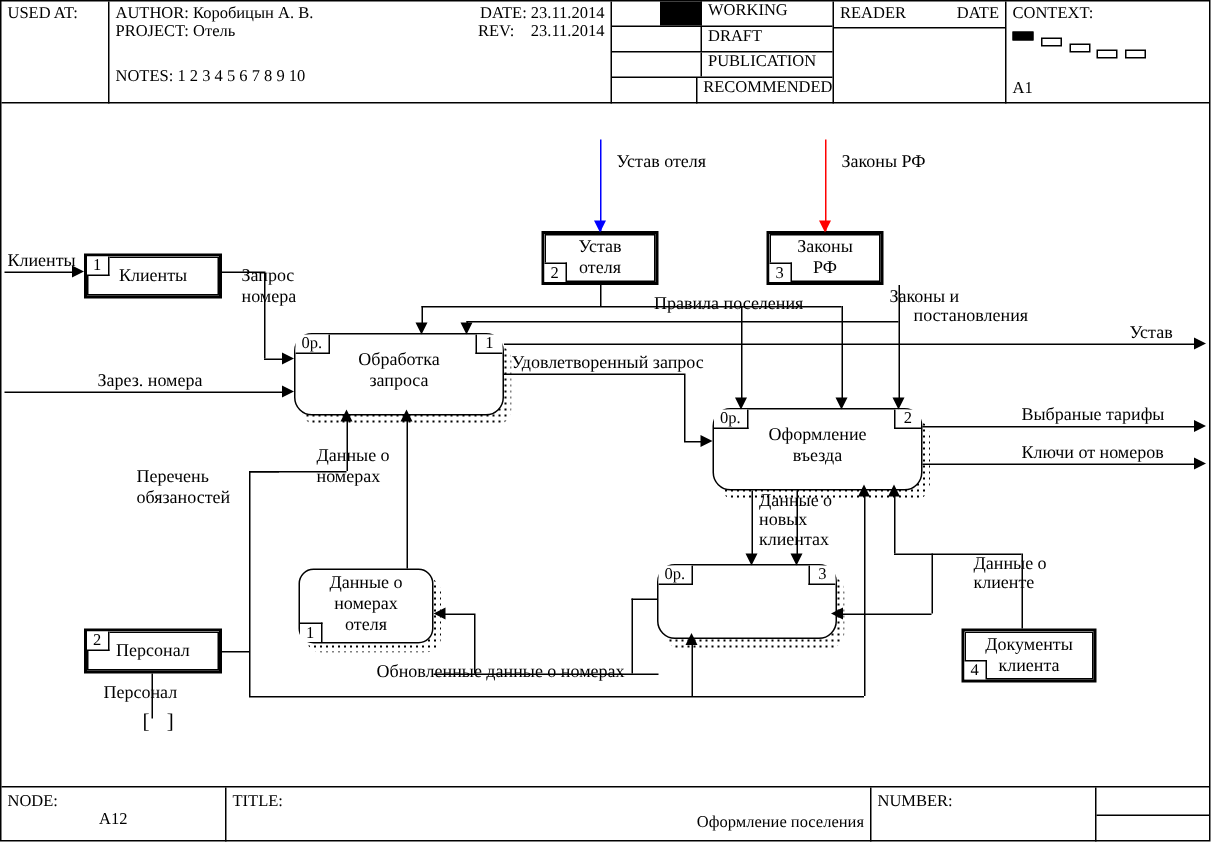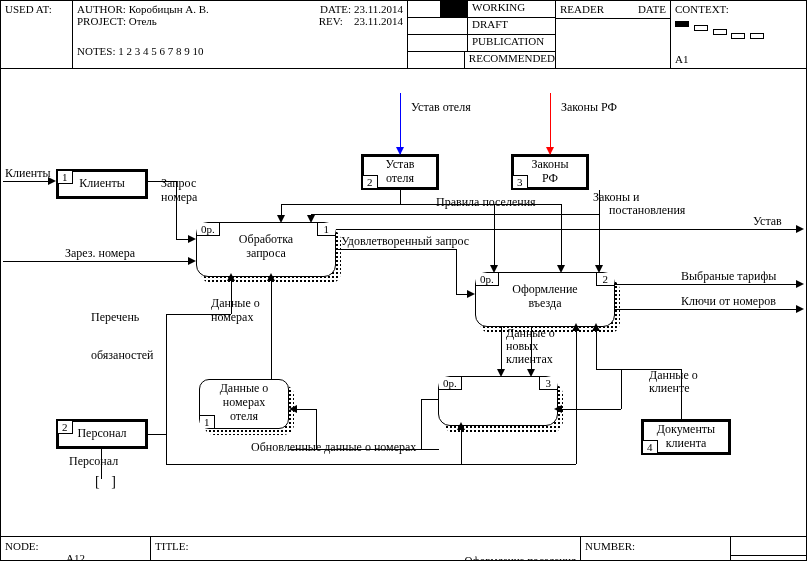--- a/index.html
+++ b/index.html
@@ -48,21 +48,21 @@
   .ctx-bar.filled { background:#000; }
   .ctx-bar.b1 { margin-top:2px; }
   .ctx-bar.b2 { margin-top:6px; }
   .ctx-bar.b3 { margin-top:10px; }
   .ctx-bar.b4 { margin-top:14px; }
   .ctx-bar.b5 { margin-top:14px; }
 
   
   .footer {
     position:absolute; left:0; right:0; bottom:0;
-    height:24px; border-top:1px solid #000;text-decoration:underline;
+    height:36px; border-top:1px solid #000;text-decoration:underline;
   }
   .ftr-cell { position:absolute; top:0; height:36px; padding:3px 4px; border-right:1px solid #000; font-size:11px;}
   .ftr-node   { left:0; width:150px;}
   .ftr-title  { left:150px; width:430px;}
   .ftr-title .ttxt { text-align:right; padding-top:2px;}
   .ftr-number { left:580px; width:150px;}
   .ftr-x      { left:730px; width:75px; border-right:none;}
 
   
   .canvas { position:absolute; top:68px; left:0; right:0; bottom:36px; }
@@ -330,21 +330,21 @@
     <div class="txt" style="left:68px; top:386px;">Персонал</div>
 
     <div class="seg h" style="left:147px; top:365px; width:18px;"></div>
     <div class="seg v" style="left:165px; top:245px; height:120px;"></div>
     <div class="seg h" style="left:165px; top:245px; width:20px;"></div>
 
     <div class="seg v" style="left:230px; top:208px; height:37px;"></div>
     <div class="seg h" style="left:165px; top:245px; width:65px;"></div>
     <div class="arrow-u" style="left:226px; top:204px;"></div>
     <div class="txt" style="left:90px; top:242px;">Перечень</div>
-    <div class="txt" style="left:90px; top:256px;margin-top:24px;">обязаностей</div>
+    <div class="txt" style="left:90px; top:256px;">обязаностей</div>
 
     <div class="seg h" style="left:165px; top:395px; width:410px;"></div>
     <div class="seg v" style="left:165px; top:365px; height:30px;"></div>
     <div class="seg v" style="left:460px; top:357px; height:38px;"></div>
     <div class="arrow-u" style="left:456px; top:353px;"></div>
     <div class="seg v" style="left:575px; top:258px; height:137px;"></div>
     <div class="arrow-u" style="left:571px; top:254px;"></div>
 
     <div class="seg h" style="left:335px; top:180px; width:120px;"></div>
     <div class="seg v" style="left:455px; top:180px; height:45px;"></div>

